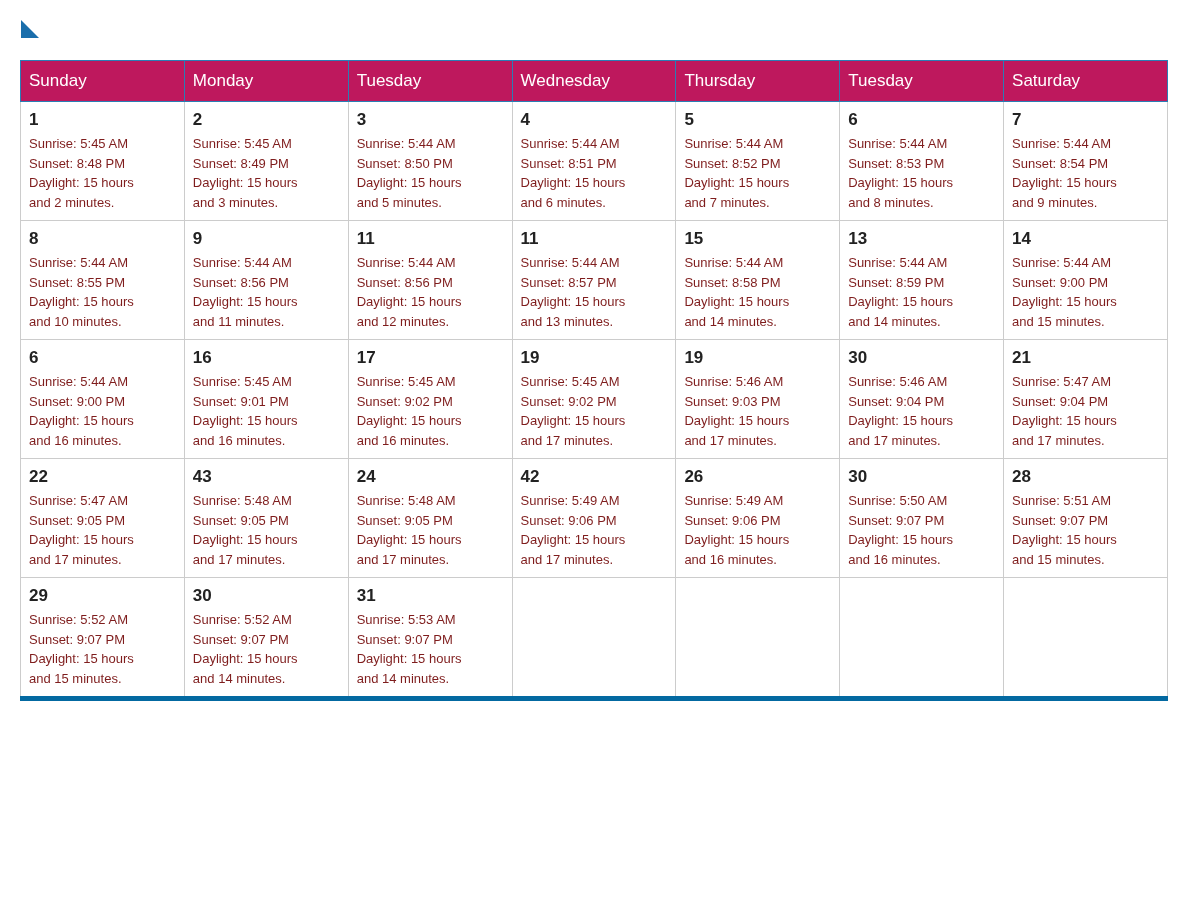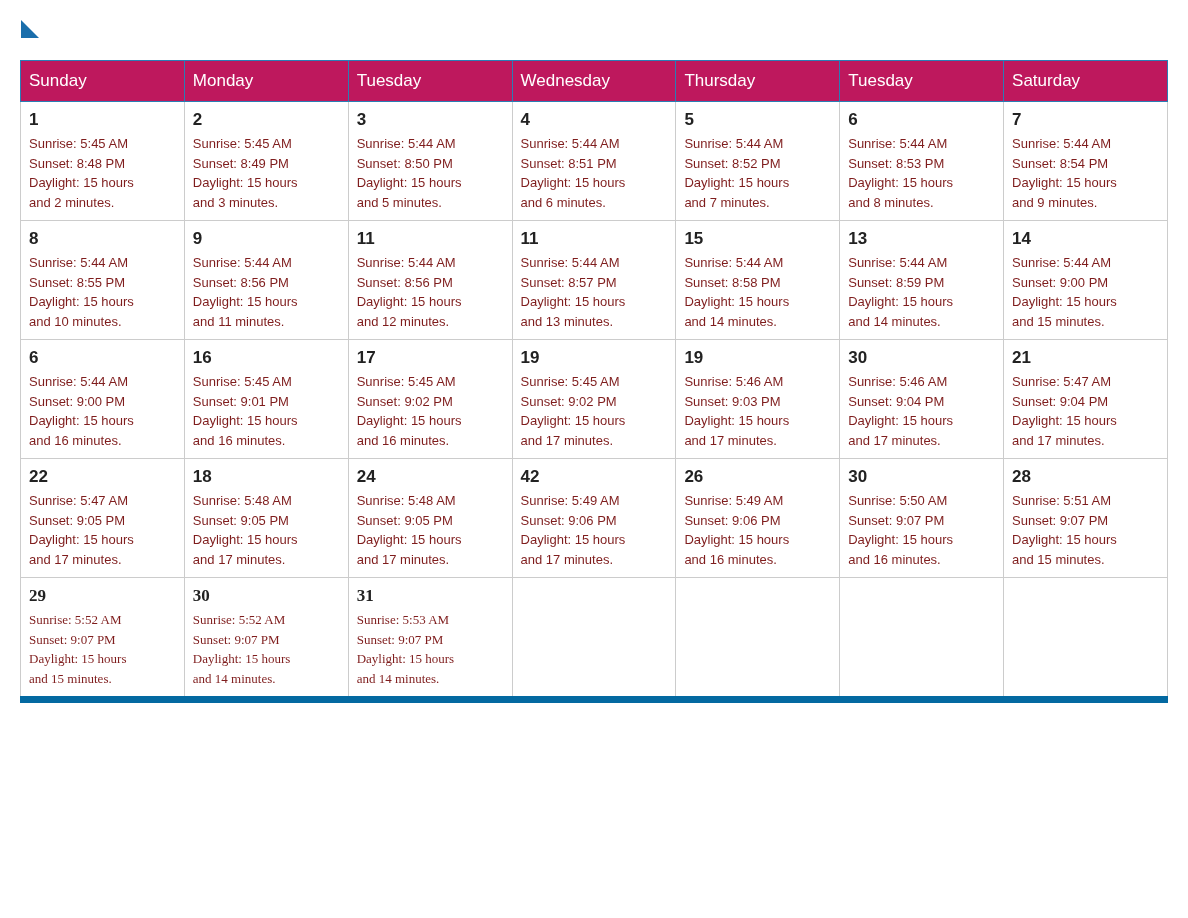--- a/index.html
+++ b/index.html
@@ -78,22 +78,21 @@
       color: #222;
       display: block;
       margin-bottom: 4px;
     }
     .day-info {
       font-size: 13px;
       color: #7f1d1d;
       line-height: 1.5;
     }
     tr:last-child td {
-      border-bottom: 7px solid #0369a1;
-      font-family: Liberation Serif, serif;
+      border-bottom: 5px solid #0369a1;
     }
     .empty-cell {
       background: #fff;
     }
     .logo-icon {
       display: flex;
       align-items: flex-end;
     }
     .triangle-right {
       width: 0;
@@ -336,21 +335,21 @@
         <td>
         <span class="day-number">22</span>
         <div class="day-info">
           Sunrise: 5:47 AM<br>
           Sunset: 9:05 PM<br>
           Daylight: 15 hours<br>
           and 17 minutes.
         </div>
       </td>
         <td>
-        <span class="day-number">18</span>
+        <span class="day-number">43</span>
         <div class="day-info">
           Sunrise: 5:48 AM<br>
           Sunset: 9:05 PM<br>
           Daylight: 15 hours<br>
           and 17 minutes.
         </div>
       </td>
         <td>
         <span class="day-number">24</span>
         <div class="day-info">

